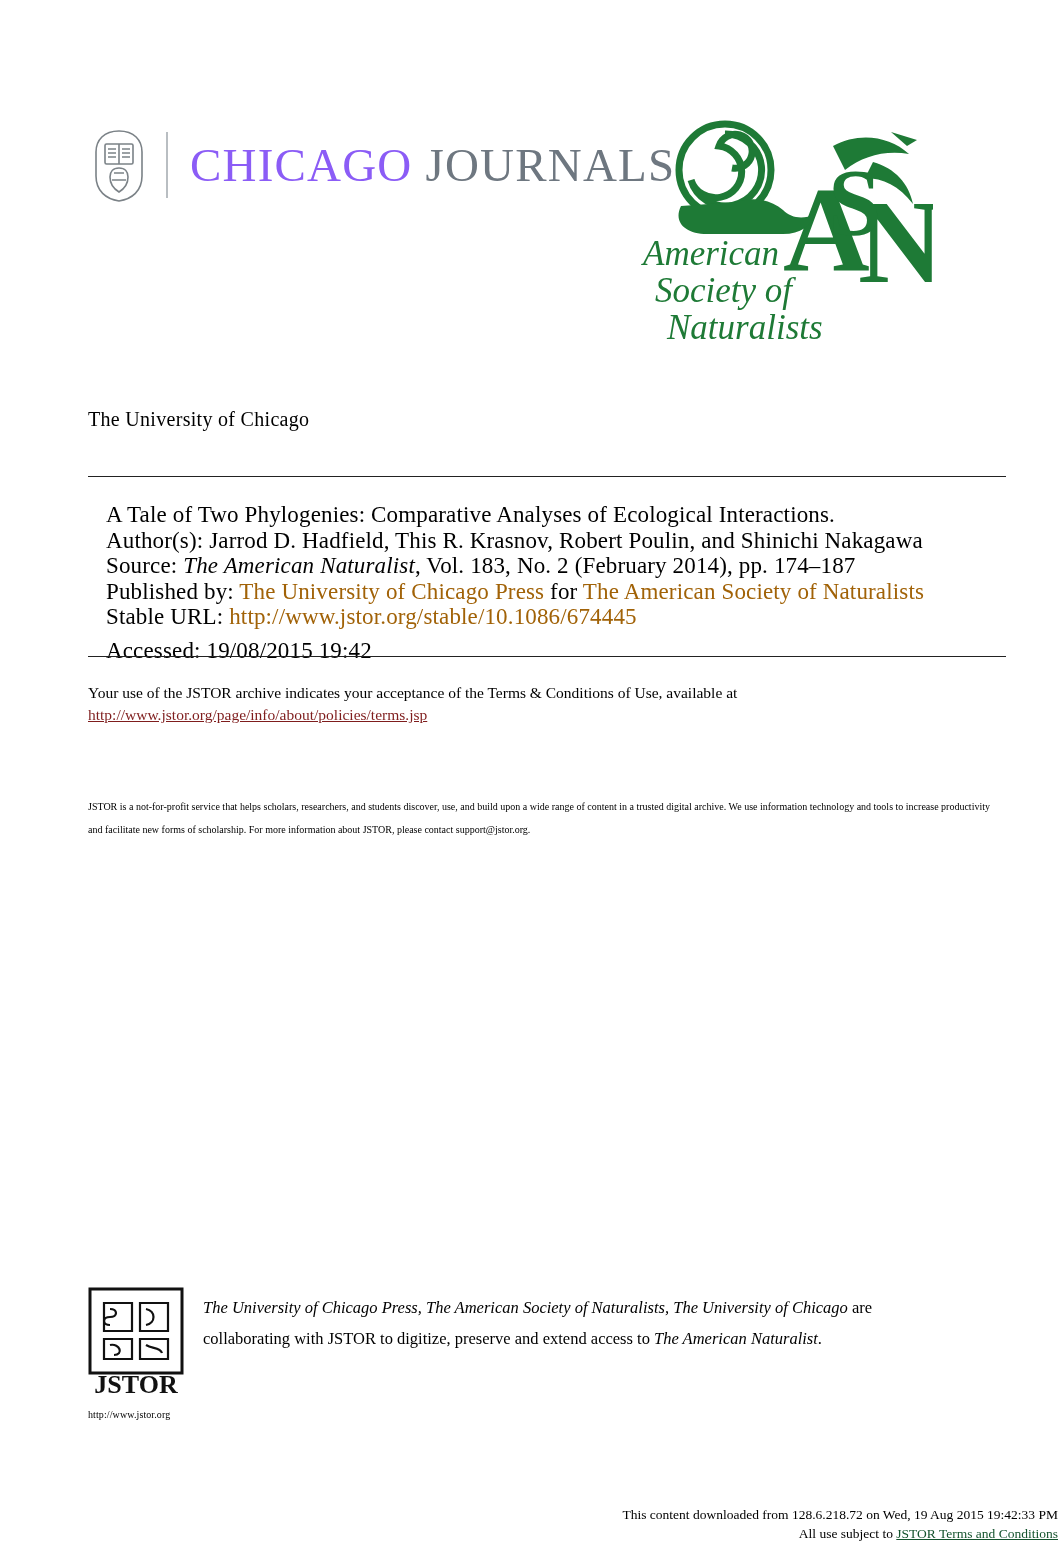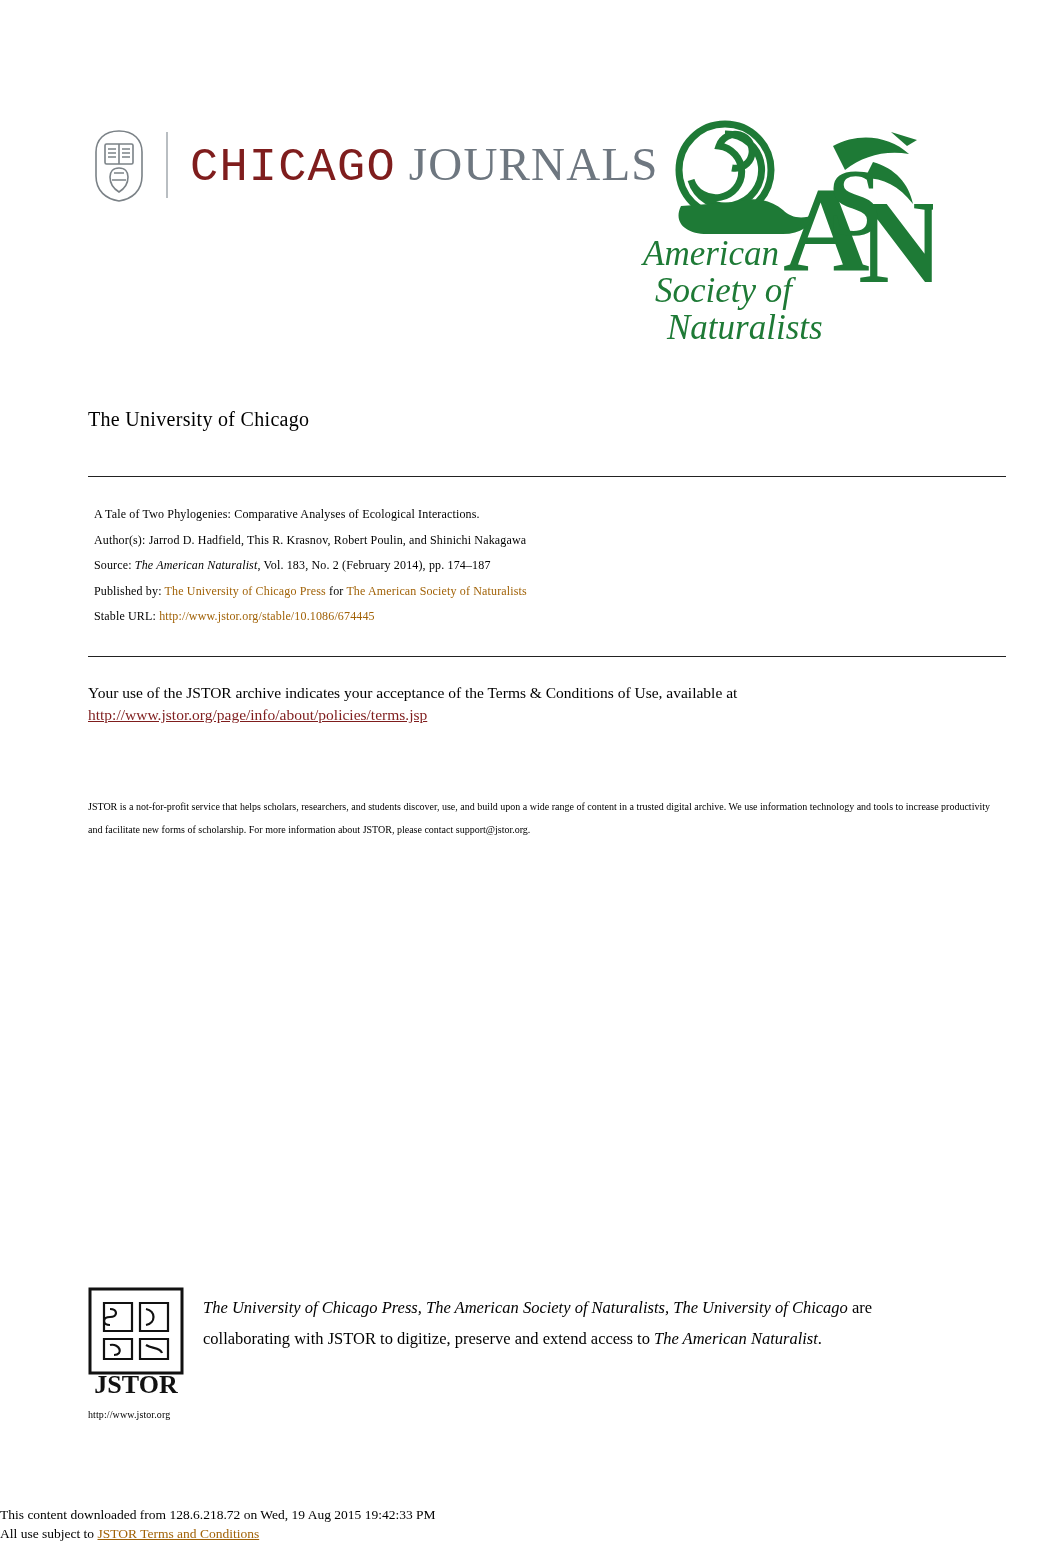--- a/index.html
+++ b/index.html
@@ -51,22 +51,21 @@
   }
   .cj-text {
     font-family: "Liberation Serif", serif;
     font-size: 47px;
     letter-spacing: 1.2px;
     color: #6e7780;
     font-weight: normal;
     white-space: nowrap;
   }
   .cj-text .cj-first {
-    color: #7f1d1d;
-    font-family: Liberation Mono, monospace;
+    color: #8b5cf6;
   }
 
   .asn-logo {
     position: absolute;
     top: 0;
     left: 545px;
     width: 300px;
     height: 270px;
   }
   .asn-logo svg { display: block; }
@@ -85,23 +84,23 @@
     width: 918px;
     height: 1px;
     background: #222;
   }
   .rule-1 { top: 476px; }
   .rule-2 { top: 656px; }
 
   .citation {
     position: absolute;
     top: 502px;
-    left: 94px;
+    left: 106px;
     width: 900px;
-    font-size: 12px;
+    font-size: 23px;
     line-height: 25.5px;
     letter-spacing: 0.15px;
   }
   .citation i { font-style: italic; }
   .lnk {
     color: #a16207;
     text-decoration: none;
   }
   .lnk.u { }
   .accessed {
@@ -154,25 +153,25 @@
     font-size: 16.5px;
     line-height: 31px;
   }
   .collab i { font-style: italic; }
 
   .downloaded {
     position: absolute;
     top: 1505px;
     left: 0;
     width: 100%;
-    text-align: left;
+    text-align: right;
     font-size: 13.5px;
     line-height: 19px;
   }
-  .downloaded a { color: #a16207; text-decoration: underline; }
+  .downloaded a { color: #14532d; text-decoration: underline; }
 </style>
 </head>
 <body>
 
 <div class="page">
 
   <div class="header">
 
     <div class="chicago-journals">
       <div class="uc-seal">
@@ -233,20 +232,23 @@
     </div>
     <div>
       <span>Source: </span><i>The American Naturalist</i><span>, Vol. 183, No. 2 (February 2014), pp. 174–187</span>
     </div>
     <div>
       <span>Published by: </span><a class="lnk" href="#">The University of Chicago Press</a><span> for </span><a class="lnk" href="#">The American Society of Naturalists</a>
     </div>
     <div>
       <span>Stable URL: </span><a class="lnk u" href="#">http://www.jstor.org/stable/10.1086/674445</a>
     </div>
+    <div class="accessed">
+      <span>Accessed: </span><span>19/08/2015 19:42</span>
+    </div>
   </div>
 
   <div class="rule rule-2"></div>
 
   <div class="terms">
     <div>Your use of the JSTOR archive indicates your acceptance of the Terms &amp; Conditions of Use, available at</div>
     <a href="#">http://www.jstor.org/page/info/about/policies/terms.jsp</a>
   </div>
 
   <div class="about">JSTOR is a not-for-profit service that helps scholars, researchers, and students discover, use, and build upon a wide range of content in a trusted digital archive. We use information technology and tools to increase productivity and facilitate new forms of scholarship. For more information about JSTOR, please contact support@jstor.org.</div>

